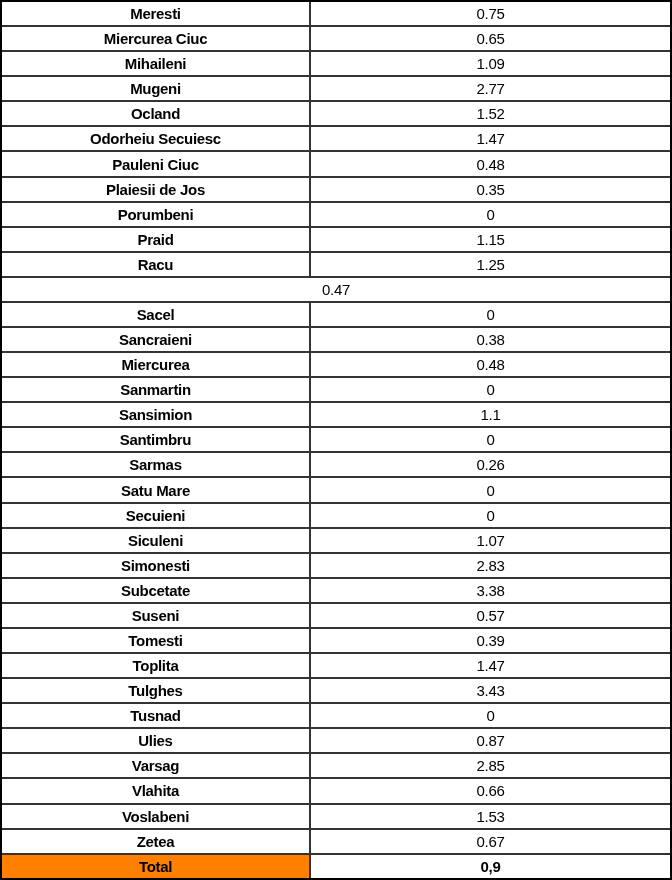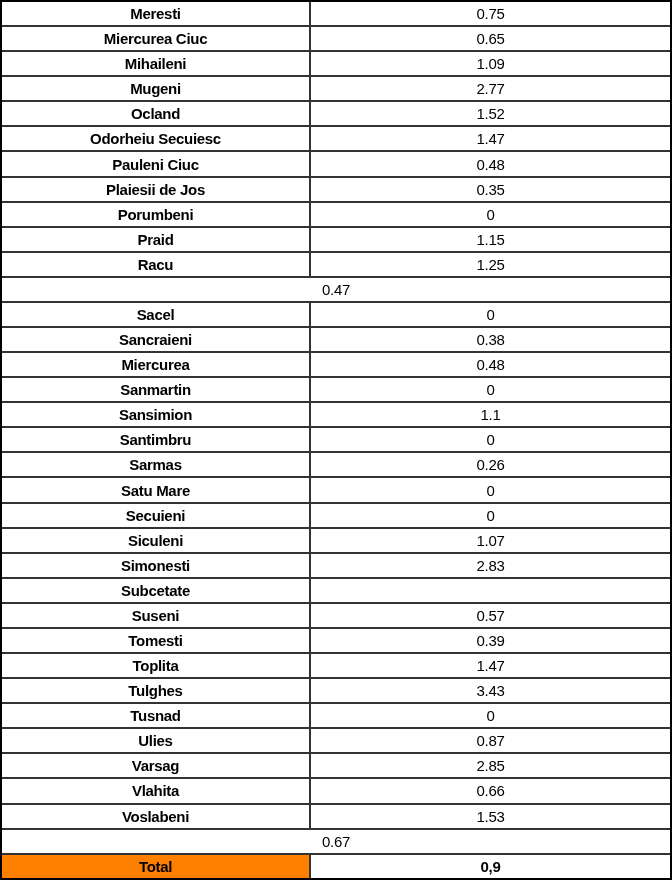--- a/index.html
+++ b/index.html
@@ -170,20 +170,21 @@
       <div class="cell value">1.07</div>
     </div>
 
     <div class="row">
       <div class="cell name">Simonesti</div>
       <div class="cell value">2.83</div>
     </div>
 
     <div class="row">
       <div class="cell name">Subcetate</div>
+      <div class="cell value">3.38</div>
     </div>
 
     <div class="row">
       <div class="cell name">Suseni</div>
       <div class="cell value">0.57</div>
     </div>
 
     <div class="row">
       <div class="cell name">Tomesti</div>
       <div class="cell value">0.39</div>
@@ -218,19 +219,20 @@
       <div class="cell name">Vlahita</div>
       <div class="cell value">0.66</div>
     </div>
 
     <div class="row">
       <div class="cell name">Voslabeni</div>
       <div class="cell value">1.53</div>
     </div>
 
     <div class="row">
+      <div class="cell name">Zetea</div>
       <div class="cell value">0.67</div>
     </div>
   <div class="row total" id="total-row">
     <div class="cell name" style="background: rgb(255, 128, 0);">Total</div>
     <div class="cell value">0,9</div>
   </div>
 </div>
 
 </body></html>

